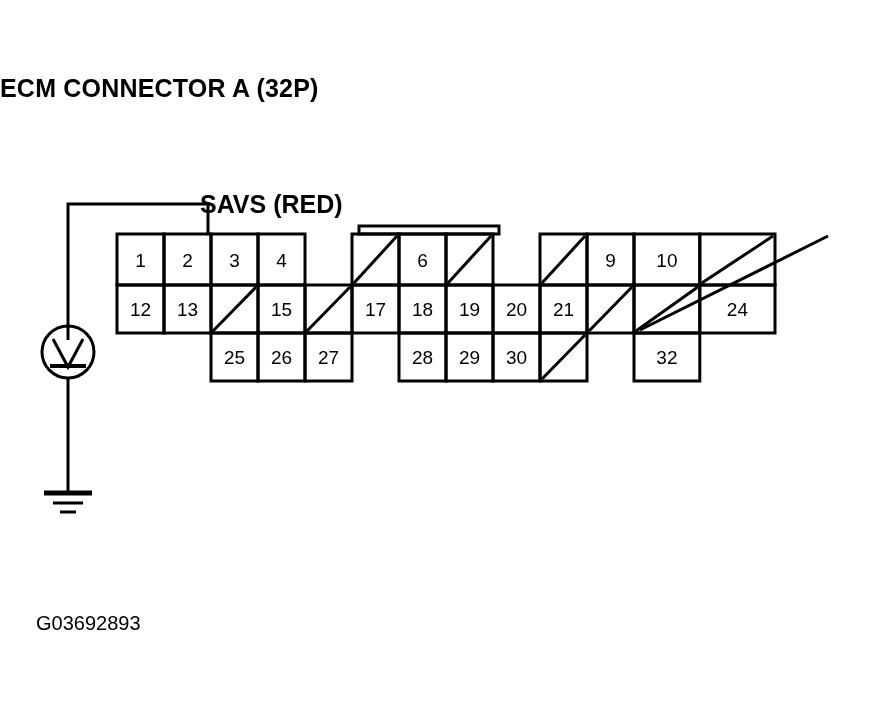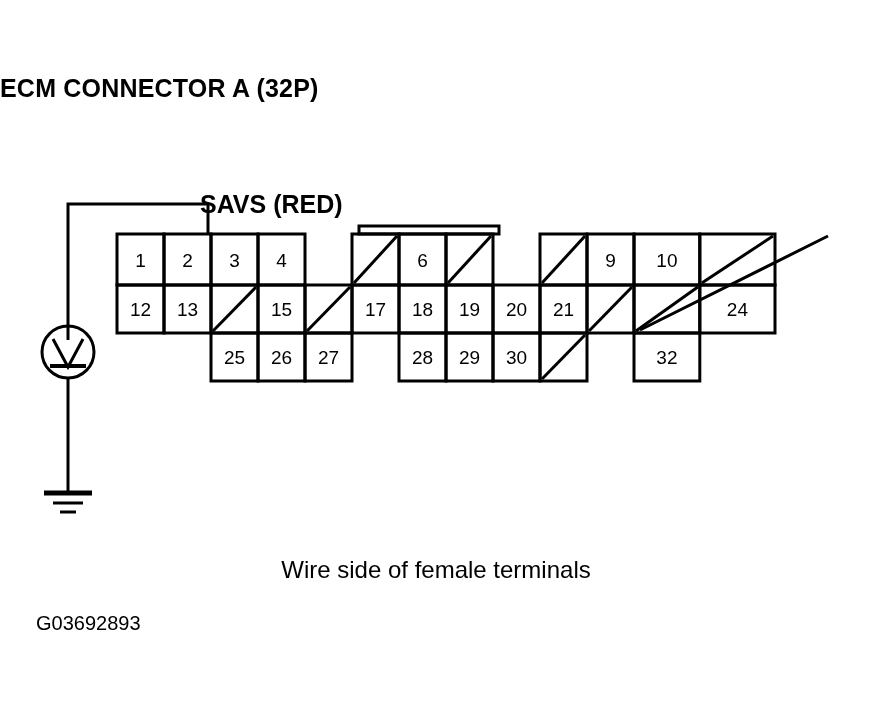--- a/index.html
+++ b/index.html
@@ -226,17 +226,16 @@
           <text x="666.9" y="364" text-anchor="middle" class="pin-num">32</text>
         </g>
         <line x1="640" y1="330" x2="828" y2="236" stroke="#000000" stroke-width="3"></line>
       </g>
 
     <g>
       <rect x="359" y="226" width="140" height="8" fill="none" stroke="#000" stroke-width="3"></rect>
     </g>
   </svg>
 
-  <div class="caption">Wire side of female terminals</div>
 
   <div class="figure-id">G03692893</div>
 
 </div>
 
 </body></html>

